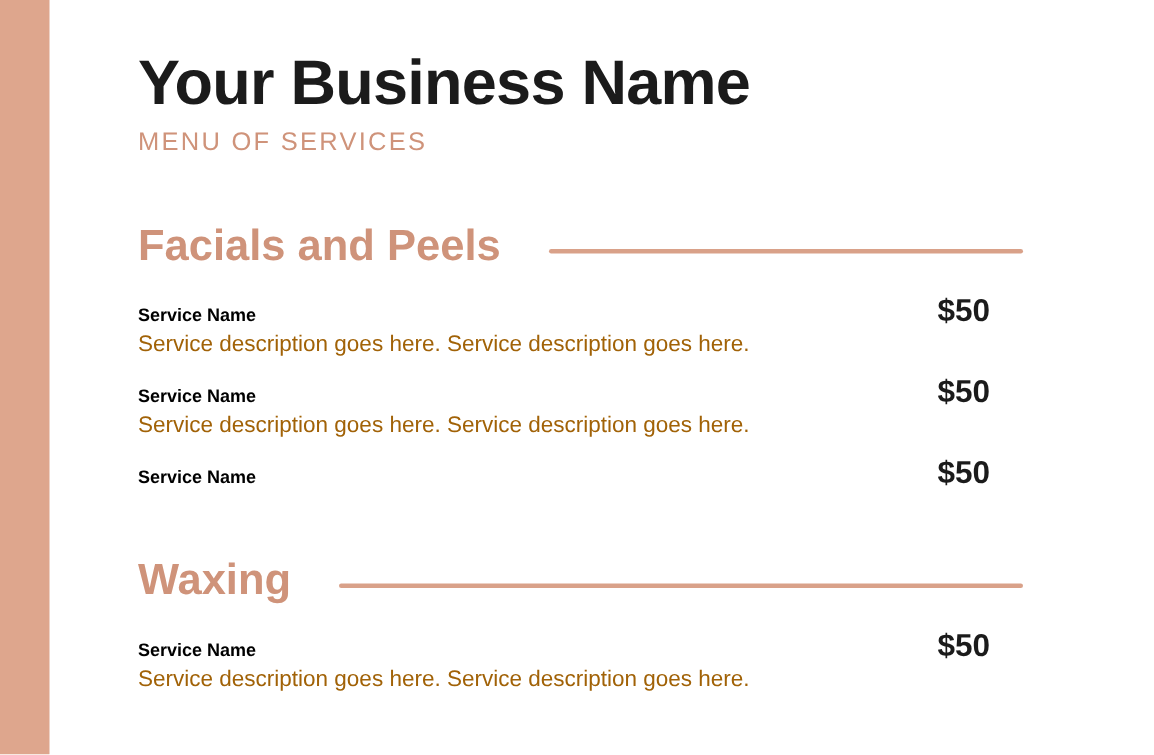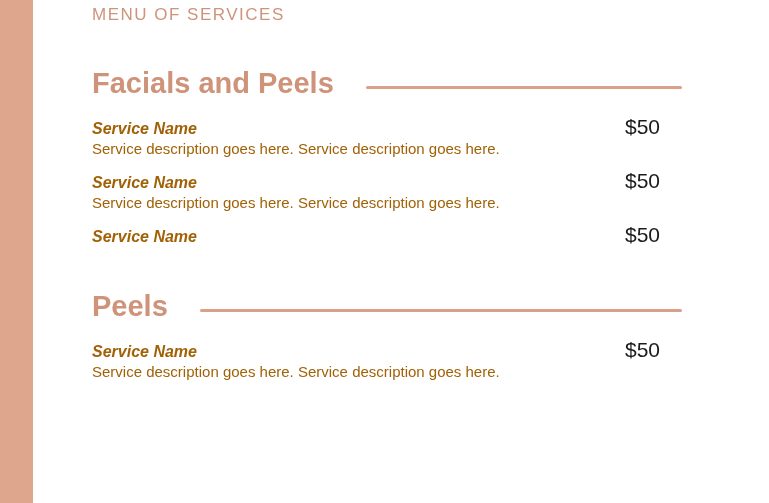--- a/index.html
+++ b/index.html
@@ -67,44 +67,44 @@
   }
   .service { margin-top: 13px; }
   .service + .service { margin-top: 9px; }
   .service-top {
     display: flex;
     justify-content: space-between;
     align-items: baseline;
     line-height: 1.25;
   }
   .service-name {
-    font-size: 16px;
+    font-size: 12px;
     font-weight: 700;
-    font-style: italic;
-    color: #a16207;
+    color: #000000;
   }
   .service-price {
     font-size: 21px;
-    font-weight: 400;
+    font-weight: 700;
     color: #1b1b1b;
     margin-right: 22px;
   }
   .service-desc {
     font-size: 15px;
     line-height: 1.25;
     color: #a16207;
   }
 </style>
 </head>
 <body>
 
 <div class="page">
   <div class="accent-bar"></div>
 
   <div class="content">
+    <h1 class="business-name">Your Business Name</h1>
     <div class="subtitle">MENU OF SERVICES</div>
 
     <section class="section">
       <div class="section-header">
         <h2 class="section-title">Facials and Peels</h2>
         <div class="rule"></div>
       </div>
 
       <div class="service">
         <div class="service-top">
@@ -125,21 +125,21 @@
       <div class="service">
         <div class="service-top">
           <span class="service-name">Service Name</span>
           <span class="service-price">$50</span>
         </div>
       </div>
     </section>
 
     <section class="section">
       <div class="section-header">
-        <h2 class="section-title">Peels</h2>
+        <h2 class="section-title">Waxing</h2>
         <div class="rule"></div>
       </div>
 
       <div class="service">
         <div class="service-top">
           <span class="service-name">Service Name</span>
           <span class="service-price">$50</span>
         </div>
         <div class="service-desc">Service description goes here. Service description goes here.</div>
       </div>

